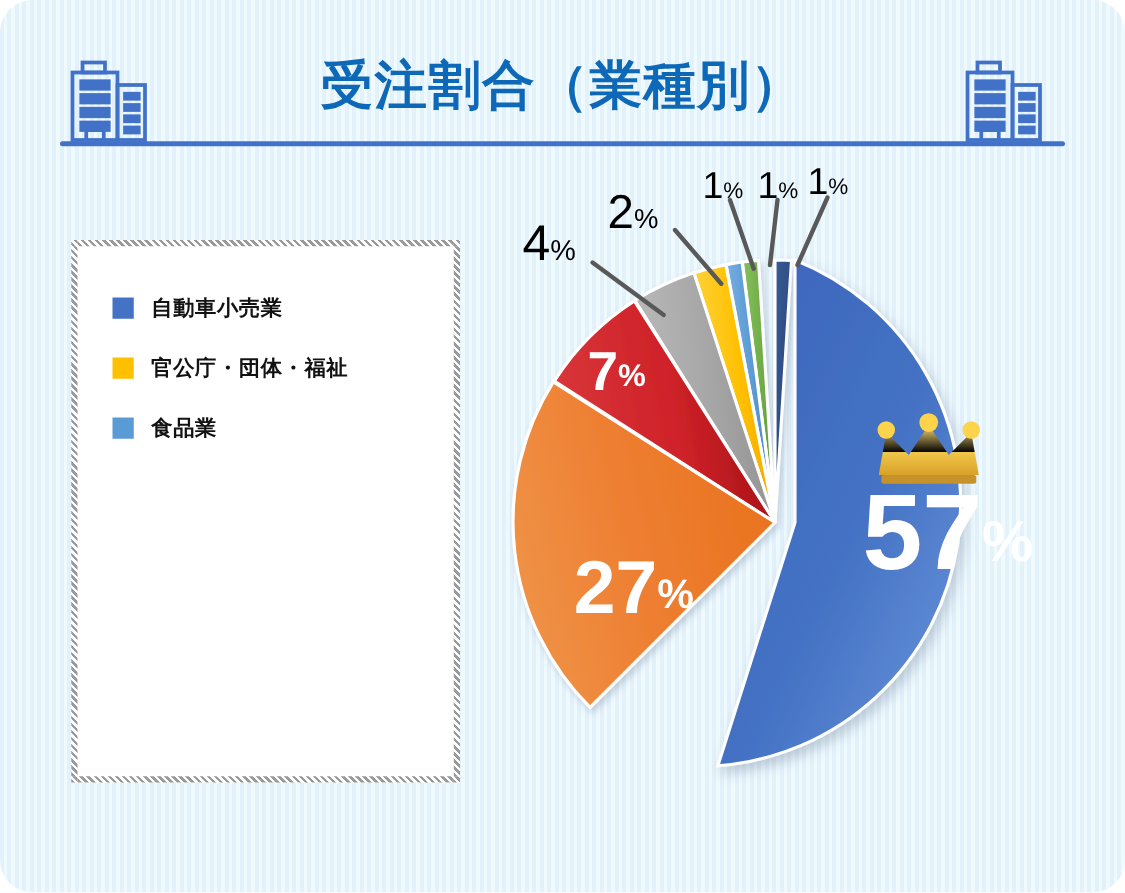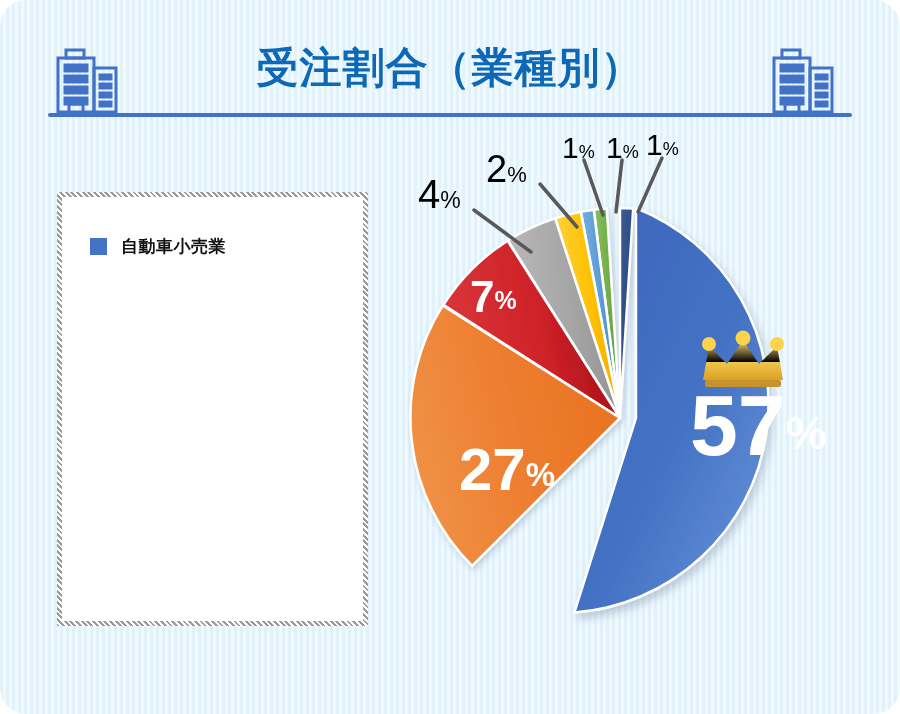--- a/index.html
+++ b/index.html
@@ -186,21 +186,29 @@
   <div id="legend-inner">
 
     <div class="legend-item">
       <span class="legend-swatch" style="background:#4472c4"></span>
       <span class="legend-label">自動車小売業</span>
     </div>
 
 
 
 
-
+    <div class="legend-item">
+      <span class="legend-swatch" style="background:#ffc000"></span>
+      <span class="legend-label">官公庁・団体・福祉</span>
+    </div>
+
+    <div class="legend-item">
+      <span class="legend-swatch" style="background:#5b9bd5"></span>
+      <span class="legend-label">食品業</span>
+    </div>
 
 
   </div>
 
   <div id="pie-wrap">
     <svg id="pie-svg" viewBox="0 0 500 560" width="500" height="560">
       <defs>
         <linearGradient id="gBlue" x1="0" y1="0" x2="1" y2="1">
           <stop offset="0%" stop-color="#3d64bb"></stop>
           <stop offset="55%" stop-color="#4472c4"></stop>

